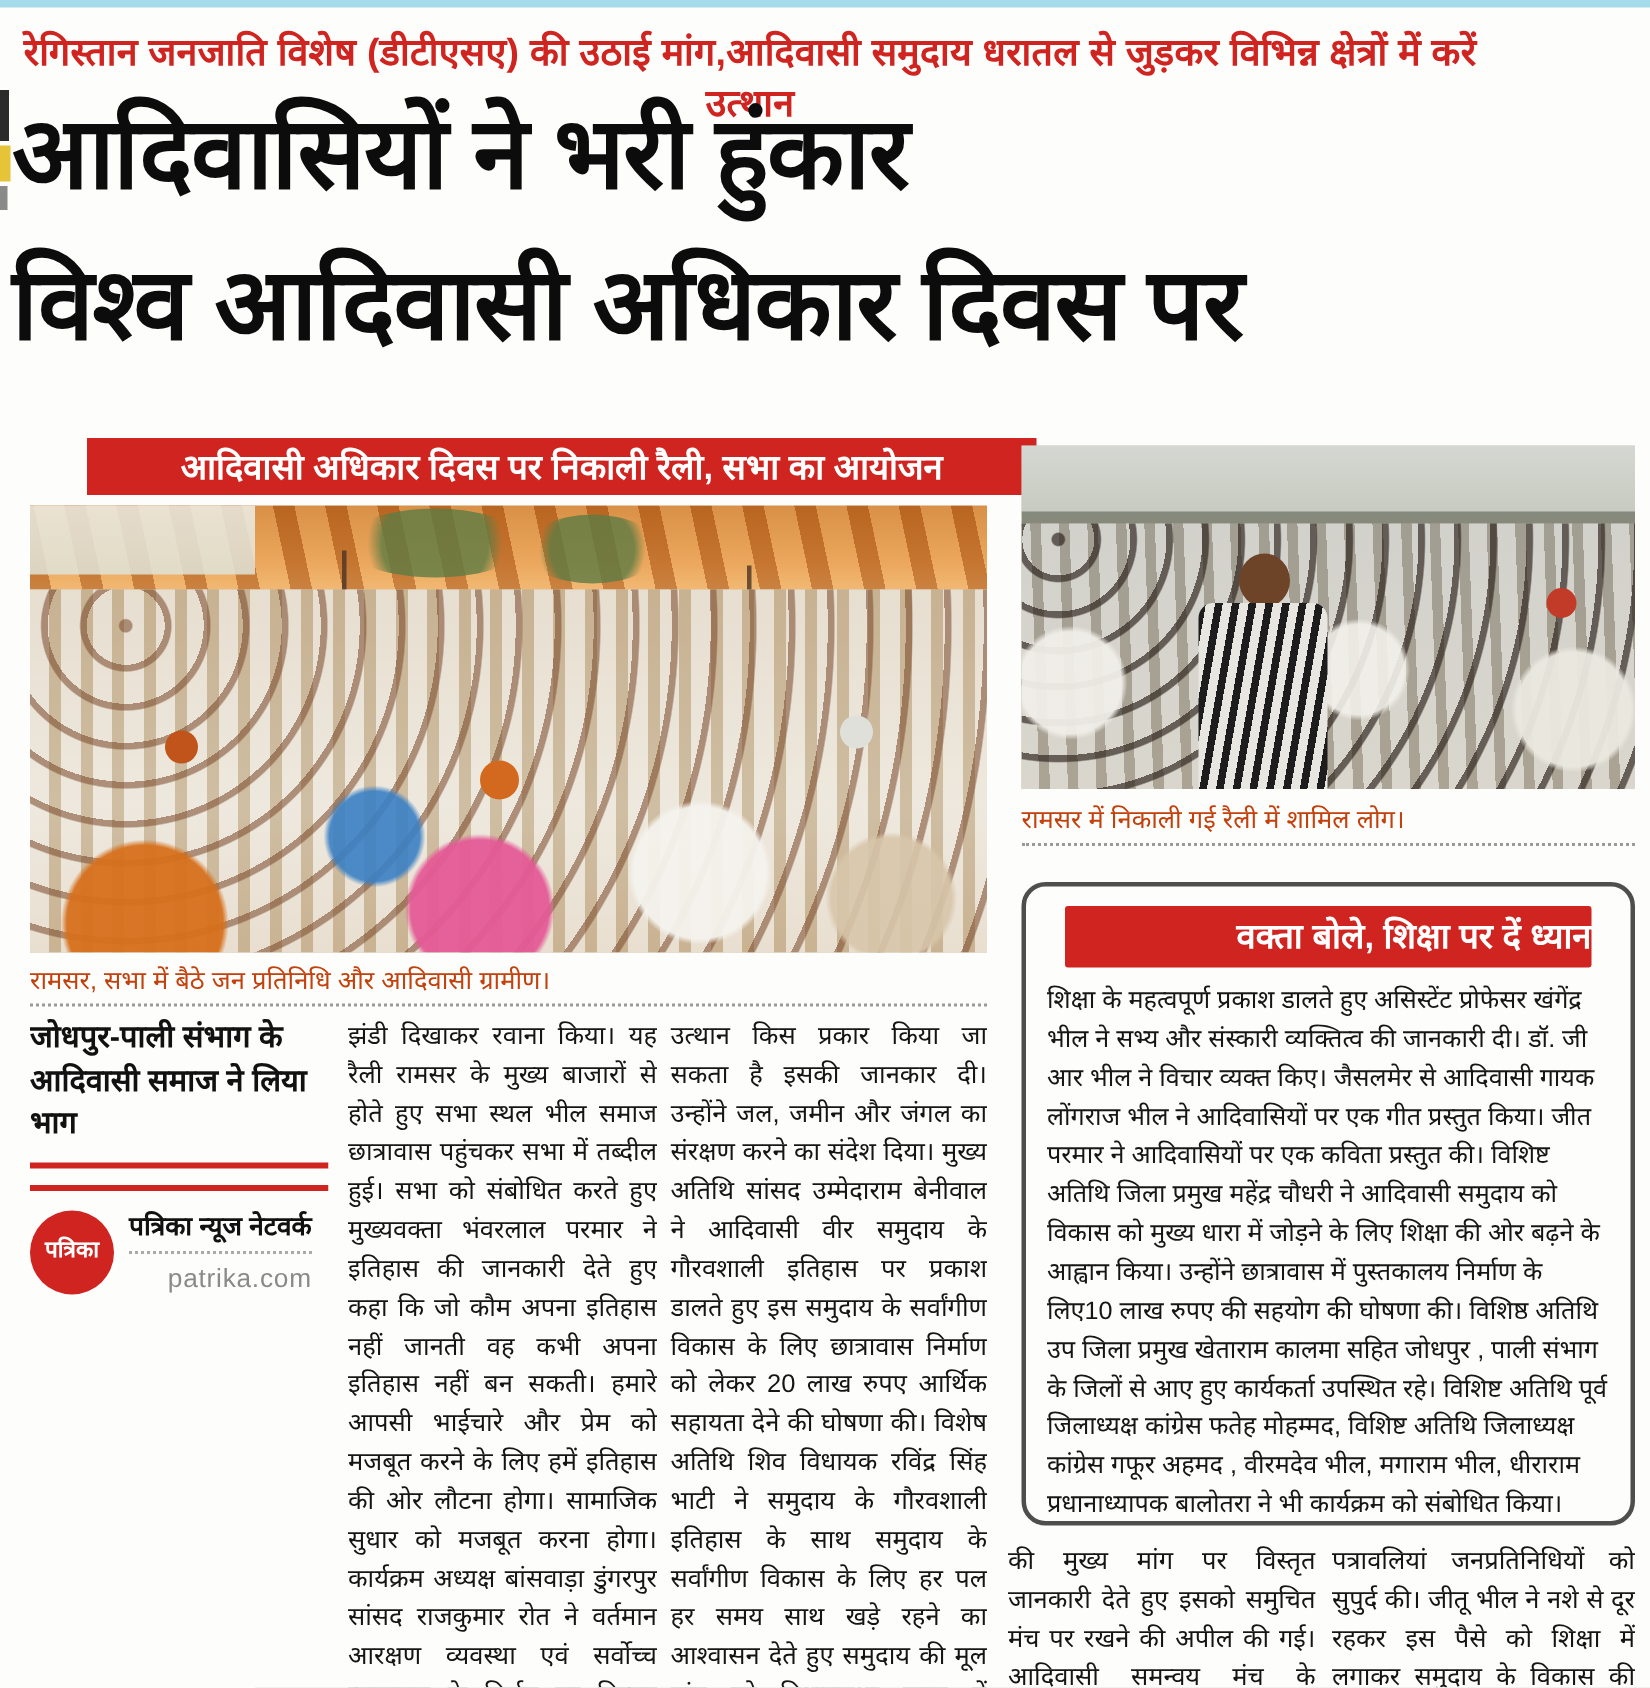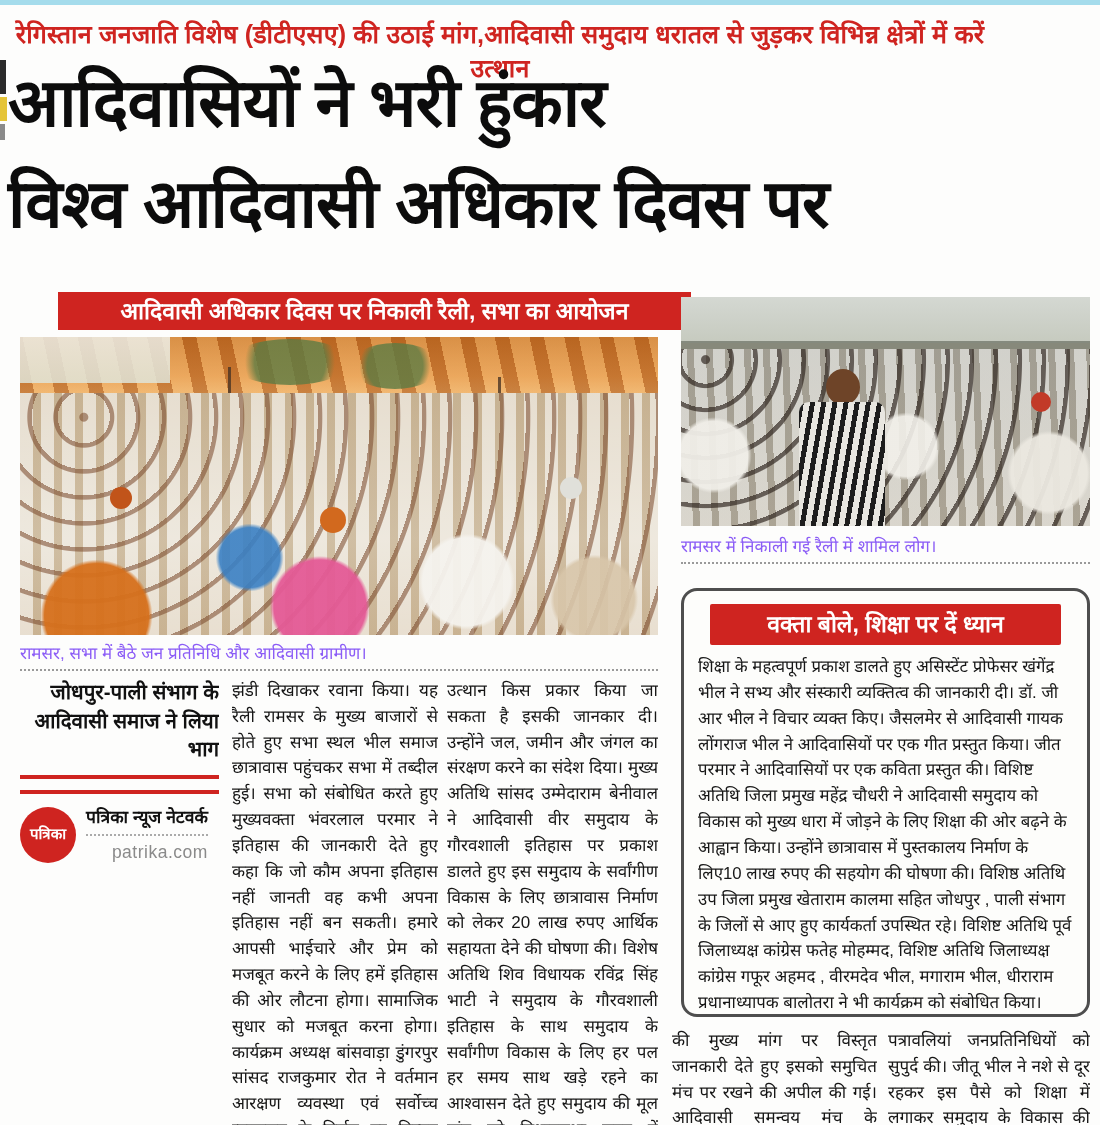--- a/index.html
+++ b/index.html
@@ -48,21 +48,21 @@
       radial-gradient(circle at 47% 88%, rgba(228,90,150,.95) 0 46px, transparent 50px),
       radial-gradient(circle at 36% 68%, rgba(58,128,196,.9) 0 30px, transparent 34px),
       radial-gradient(circle at 70% 78%, rgba(245,243,238,.95) 0 44px, transparent 48px),
       radial-gradient(circle at 90% 85%, rgba(216,198,170,.9) 0 40px, transparent 44px),
       repeating-radial-gradient(circle at 10% 10%, rgba(120,70,40,.55) 0 4px, transparent 5px 26px),
       repeating-linear-gradient(90deg, rgba(255,255,255,.55) 0 13px, rgba(196,172,140,.45) 13px 21px),
       linear-gradient(180deg,#c9b696,#d9cdb6 60%,#cdb897);
   }
   .dot{position:absolute;border-radius:50%;}
   .photo-cap{
-    position:absolute;font-size:17px;color:#8b5cf6;font-weight:500;
+    position:absolute;font-size:17px;color:#c2410c;font-weight:500;
   }
   .cap-rule{position:absolute;border-top:2px dotted #9a9a9a;height:0;}
   
   .sky{position:absolute;left:0;top:0;width:100%;height:46px;background:linear-gradient(180deg,#d4d8d2,#c6cabf);}
   .horizon{position:absolute;left:0;top:44px;width:100%;height:10px;background:#6f7468;opacity:.75;}
   .crowd-right{
     position:absolute;left:0;top:52px;width:100%;height:177px;
     background:
       radial-gradient(circle at 8% 60%, rgba(240,238,232,.95) 0 34px, transparent 38px),
       radial-gradient(circle at 55% 55%, rgba(242,240,234,.9) 0 30px, transparent 34px),
@@ -74,39 +74,39 @@
   .striped-man{
     position:absolute;left:118px;top:105px;width:86px;height:124px;border-radius:10px 10px 0 0;
     background:repeating-linear-gradient(100deg,#1d1d1d 0 5px,#e8e6e0 5px 11px);
   }
   .striped-head{position:absolute;left:145px;top:72px;width:34px;height:36px;border-radius:50%;background:#6e4428;}
   
   .col{position:absolute;top:678px;height:447px;overflow:hidden;font-size:17px;line-height:1.52;text-align:justify;color:#151515;}
   .col1{left:20px;width:199px;}
   .col2{left:232px;width:206px;}
   .col3{left:447px;width:211px;}
-  .subhead{font-size:20.5px;font-weight:bold;line-height:1.4;text-align:right;color:#111;}
+  .subhead{font-size:20.5px;font-weight:bold;line-height:1.4;text-align:left;color:#111;}
   .redrule{height:4px;background:var(--accent_red,#cf2420);margin:11px 0 10px;}
   .byline{display:flex;align-items:center;gap:10px;margin:4px 0 10px;}
   .plogo{
     flex:0 0 auto;width:56px;height:56px;border-radius:50%;background:var(--accent_red,#cf2420);
     color:#fff;font-size:15px;font-weight:bold;display:flex;align-items:center;justify-content:center;
   }
   .bl-net{font-size:17.5px;font-weight:bold;color:#111;border-bottom:2px dotted #aaa;padding-bottom:3px;text-align:right;}
   .bl-site{font-size:17.5px;color:#8a8a8a;padding-top:3px;text-align:right;letter-spacing:.5px;}
   .lead{font-weight:bold;}
   
   .speakbox{
     position:absolute;left:681px;top:588px;width:409px;height:429px;
     border:3px solid #4e4e4e;border-radius:16px;background:#fdfdfb;box-sizing:border-box;
     overflow:hidden;
   }
   .speakbox .hdr{
     margin:13px 26px 9px;height:41px;background:var(--accent_red,#cf2420);
-    color:#fff;font-size:23px;font-weight:bold;text-align:center;line-height:41px;border-radius:2px;
+    color:#fff;font-size:23px;font-weight:bold;text-align:right;line-height:41px;border-radius:2px;
   }
   .speakbox .body{
     margin:0 14px;font-size:16.8px;line-height:1.54;color:#161616;text-align:left;
   }
   .bcol{position:absolute;top:1028px;height:97px;overflow:hidden;font-size:17px;line-height:1.52;text-align:justify;color:#151515;}
   .bcol4{left:672px;width:205px;}
   .bcol5{left:888px;width:202px;}
   
   .edge{position:absolute;left:0;}
   .e1{top:60px;width:6px;height:34px;background:#2b2b2b;}

